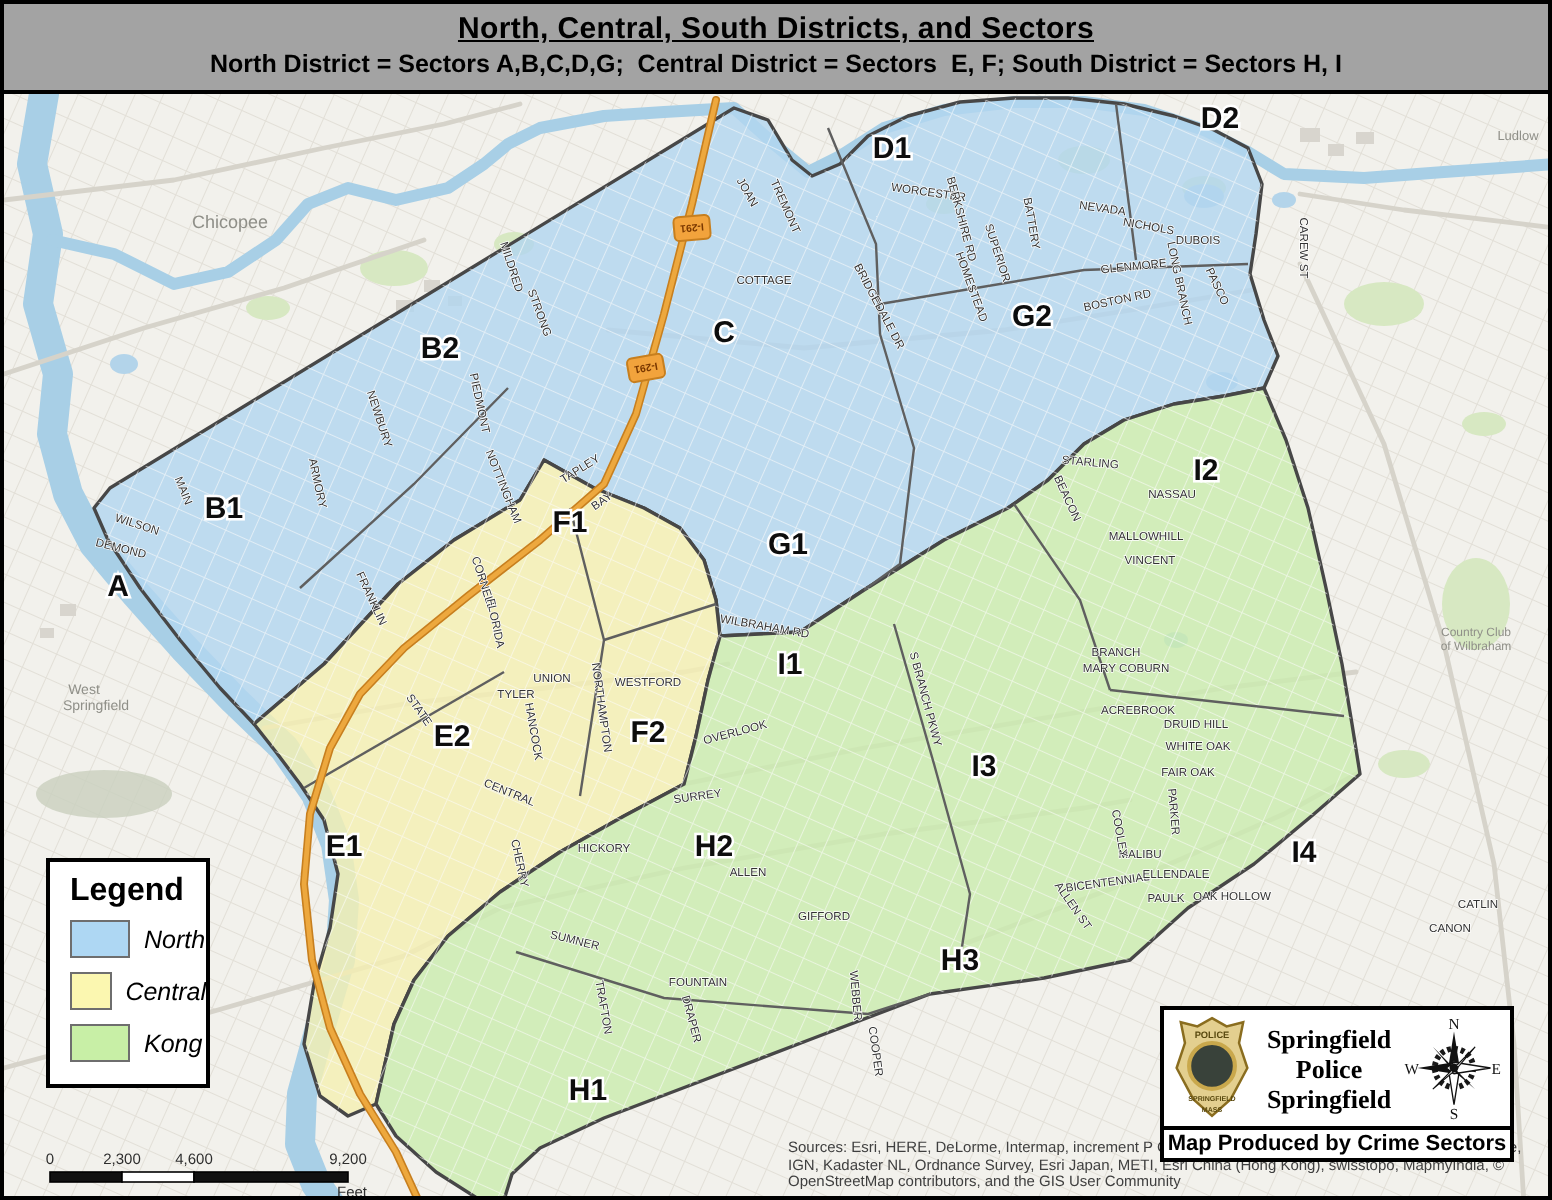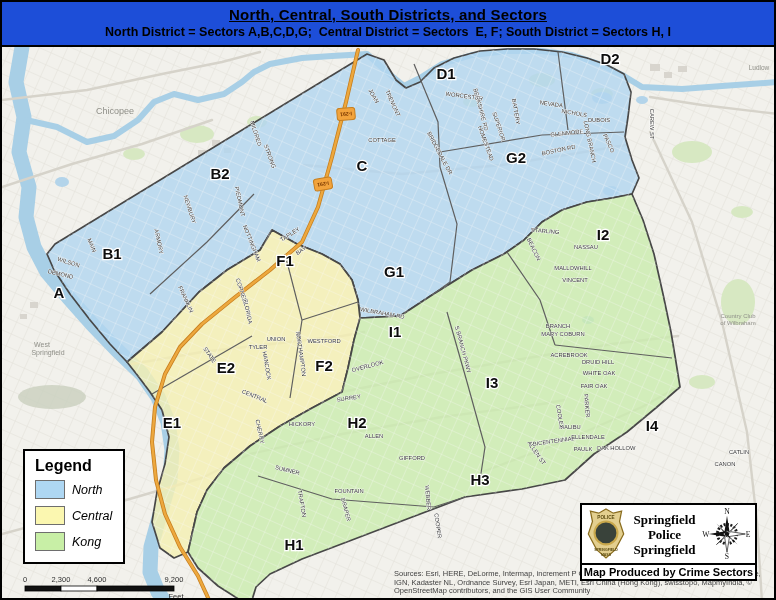--- a/index.html
+++ b/index.html
@@ -1,25 +1,25 @@
 <!DOCTYPE html>
 <html><head>
 <meta charset="utf-8">
 <style>
   html,body{margin:0;padding:0;background:#fff;}
   .stage{position:relative;width:776px;height:600px;box-sizing:border-box;border:2px solid #000;
          font-family:"Liberation Sans",sans-serif;overflow:hidden;background:#f2f1ec;}
   .titlebar{position:absolute;left:0;top:0;width:100%;height:45px;box-sizing:border-box;
-            background:#1d4ed8;border-bottom:2px solid #000;text-align:center;z-index:5;}
+            background:#a3a3a3;border-bottom:2px solid #000;text-align:center;z-index:5;}
   .t1{font-size:15px;font-weight:bold;text-decoration:underline;color:#000;margin-top:4px;letter-spacing:.2px;}
   .t2{font-size:12.5px;font-weight:bold;color:#000;margin-top:2px;white-space:pre;}
   #mapsvg{position:absolute;left:0;top:0;width:776px;height:600px;z-index:1;}
   .sources{position:absolute;left:392px;top:568px;width:376px;font-size:7.5px;line-height:8.6px;
            color:#3f3f3f;z-index:2;}
-  .legend{position:absolute;left:21px;top:447px;width:102px;height:115px;box-sizing:border-box;
+  .legend{position:absolute;left:21px;top:427px;width:82px;height:115px;box-sizing:border-box;
           background:#fff;border:2.5px solid #000;z-index:4;padding:6px 0 0 10px;}
   .legend-title{font-size:16px;font-weight:bold;color:#000;margin-bottom:5px;}
   .leg-row{display:flex;align-items:center;margin-bottom:7px;font-style:italic;}
   .leg-swatch{width:30px;height:19px;border:1px solid #6e6e6e;box-sizing:border-box;margin-right:7px;}
   .leg-label{font-size:12.5px;color:#000;}
   .credits{position:absolute;left:578px;top:501px;width:177px;height:78px;box-sizing:border-box;
            background:#fff;border:2.5px solid #000;z-index:4;display:flex;flex-direction:column;}
   .cred-main{flex:1;display:flex;align-items:center;padding:2px 3px;}
   .dept{flex:1;text-align:center;font-family:"Liberation Serif",serif;font-weight:bold;
         font-size:13px;line-height:15px;color:#000;}

